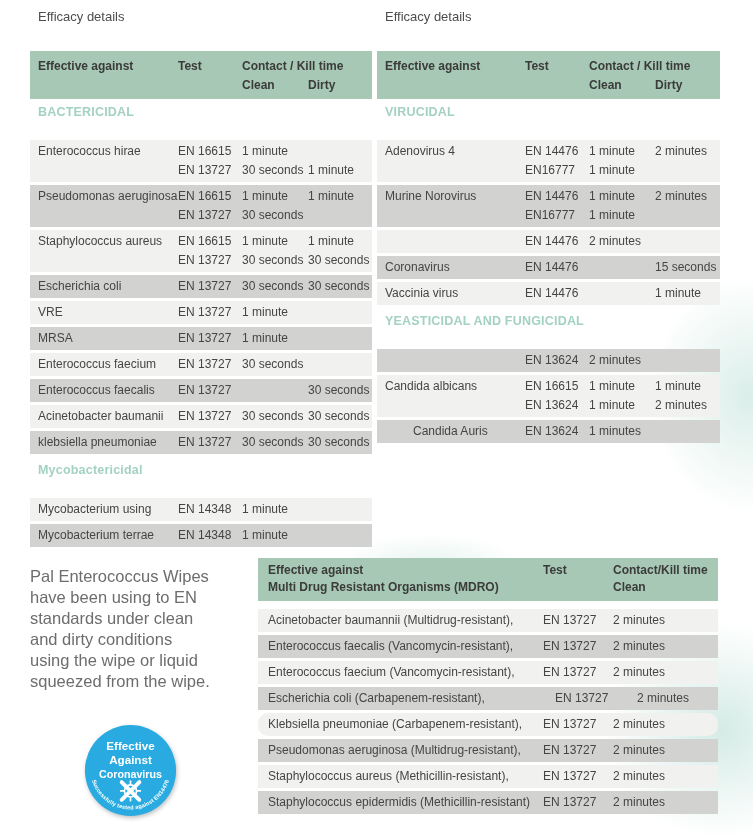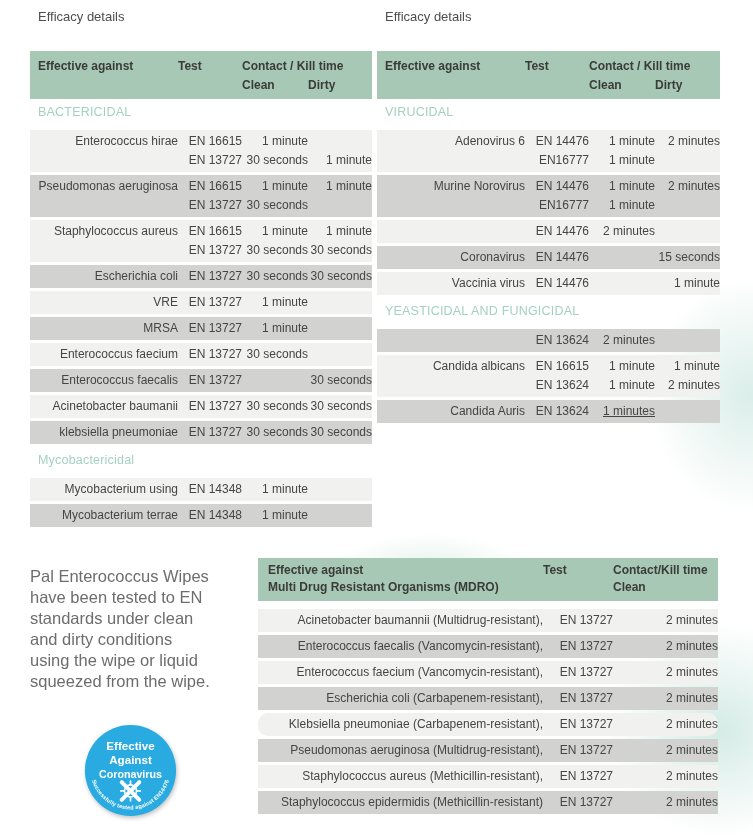--- a/index.html
+++ b/index.html
@@ -28,23 +28,23 @@
   .tbl-header{
     display:grid;grid-template-columns:148px 64px 66px 1fr;grid-template-rows:17px 16px;
     background:var(--green);padding:8px 0 7px 0;font-size:12px;font-weight:bold;color:#3b3b3b;
   }
   .h-name{grid-area:1/1;padding-left:8px;}
   .h-test{grid-area:1/2;}
   .h-ckt{grid-area:1/3/2/5;}
   .h-clean{grid-area:2/3;align-self:end;}
   .h-dirty{grid-area:2/4;align-self:end;}
 
-  .section-title{font-size:12.5px;font-weight:normal;color:var(--teal);padding:6px 0 11px 8px;letter-spacing:.2px;}
+  .section-title{font-size:12.5px;font-weight:bold;color:var(--teal);padding:6px 0 21px 8px;letter-spacing:.2px;}
   .row{display:grid;grid-template-columns:148px 64px 66px 1fr;grid-auto-rows:19px;
-       padding:2px 0;margin-bottom:3px;font-size:12px;color:var(--txt);text-align:right;}
+       padding:2px 0;margin-bottom:3px;font-size:12px;color:var(--txt);}
   .row.light{background:var(--light);}
   .row.dark{background:var(--dark);}
   .cell{line-height:19px;white-space:nowrap;overflow:hidden;}
   .cell.name{padding-left:8px;}
 
   #note{position:absolute;left:30px;top:566px;width:224px;z-index:1;
         font-size:16.5px;line-height:21px;color:var(--note);}
 
   .badge{position:absolute;left:84px;top:724px;width:93px;height:93px;z-index:1;
          filter:drop-shadow(1px 2px 2px rgba(0,0,0,.25));}
@@ -176,21 +176,21 @@
   <div class="tbl-header">
     <div class="h-name">Effective against</div>
     <div class="h-test">Test</div>
     <div class="h-ckt">Contact / Kill time</div>
     <div class="h-clean">Clean</div>
     <div class="h-dirty">Dirty</div>
   </div>
   <div id="right-body">
       <div class="section-title">VIRUCIDAL</div>
       <div class="row light">
-        <div class="cell name" style="grid-area: 1 / 1;">Adenovirus 6</div>
+        <div class="cell name" style="grid-area: 1 / 1;">Adenovirus 4</div>
         <div class="cell" style="grid-area: 1 / 2;">EN 14476</div>
         <div class="cell" style="grid-area: 1 / 3;">1 minute</div>
         <div class="cell" style="grid-area: 1 / 4;">2 minutes</div>
         <div class="cell" style="grid-area: 2 / 2;">EN16777</div>
         <div class="cell" style="grid-area: 2 / 3;">1 minute</div>
         <div class="cell" style="grid-area: 2 / 4;"></div>
       </div>
       <div class="row dark">
         <div class="cell name" style="grid-area: 1 / 1;">Murine Norovirus</div>
         <div class="cell" style="grid-area: 1 / 2;">EN 14476</div>
@@ -229,29 +229,29 @@
         <div class="cell" style="grid-area: 1 / 2;">EN 16615</div>
         <div class="cell" style="grid-area: 1 / 3;">1 minute</div>
         <div class="cell" style="grid-area: 1 / 4;">1 minute</div>
         <div class="cell" style="grid-area: 2 / 2;">EN 13624</div>
         <div class="cell" style="grid-area: 2 / 3;">1 minute</div>
         <div class="cell" style="grid-area: 2 / 4;">2 minutes</div>
       </div>
       <div class="row dark">
         <div class="cell name" style="grid-area: 1 / 1; padding-left: 36px;">Candida Auris</div>
         <div class="cell" style="grid-area: 1 / 2;">EN 13624</div>
-        <div class="cell" style="grid-area: 1 / 3; text-decoration: underline;">1 minutes</div>
+        <div class="cell" style="grid-area: 1 / 3;">1 minutes</div>
         <div class="cell" style="grid-area: 1 / 4;"></div>
       </div>
     </div>
 </section>
 
 <div id="note">
     <div>Pal Enterococcus Wipes</div>
-    <div>have been tested to EN</div>
+    <div>have been using to EN</div>
     <div>standards under clean</div>
     <div>and dirty conditions</div>
     <div>using the wipe or liquid</div>
     <div>squeezed from the wipe.</div>
   </div>
 
 <svg class="badge" viewBox="0 0 100 100" xmlns="http://www.w3.org/2000/svg">
   <circle id="badge-circle" cx="50" cy="50" r="49" fill="#29abe2"></circle>
   <text class="bt" x="50" y="28" id="badge-l1">Effective</text>
   <text class="bt" x="50" y="43" id="badge-l2">Against</text>
@@ -290,21 +290,21 @@
       <div class="mrow row dark" style="grid-template-columns: 285px 70px 1fr;">
         <div class="cell name" style="grid-area: 1 / 1;">Enterococcus faecalis (Vancomycin-resistant),</div>
         <div class="cell" style="grid-area: 1 / 2;">EN 13727</div>
         <div class="cell" style="grid-area: 1 / 3;">2 minutes</div>
       </div>
       <div class="mrow row light" style="grid-template-columns: 285px 70px 1fr;">
         <div class="cell name" style="grid-area: 1 / 1;">Enterococcus faecium (Vancomycin-resistant),</div>
         <div class="cell" style="grid-area: 1 / 2;">EN 13727</div>
         <div class="cell" style="grid-area: 1 / 3;">2 minutes</div>
       </div>
-      <div class="mrow row dark" style="grid-template-columns: 285px 70px 1fr;">
+      <div class="mrow row dark" style="grid-template-columns: 285px 70px 1fr; gap: 12px;">
         <div class="cell name" style="grid-area: 1 / 1;">Escherichia coli (Carbapenem-resistant),</div>
         <div class="cell" style="grid-area: 1 / 2;">EN 13727</div>
         <div class="cell" style="grid-area: 1 / 3;">2 minutes</div>
       </div>
       <div class="mrow row light" style="grid-template-columns: 285px 70px 1fr; border-radius: 10px;">
         <div class="cell name" style="grid-area: 1 / 1;">Klebsiella pneumoniae (Carbapenem-resistant),</div>
         <div class="cell" style="grid-area: 1 / 2;">EN 13727</div>
         <div class="cell" style="grid-area: 1 / 3;">2 minutes</div>
       </div>
       <div class="mrow row dark" style="grid-template-columns: 285px 70px 1fr;">

